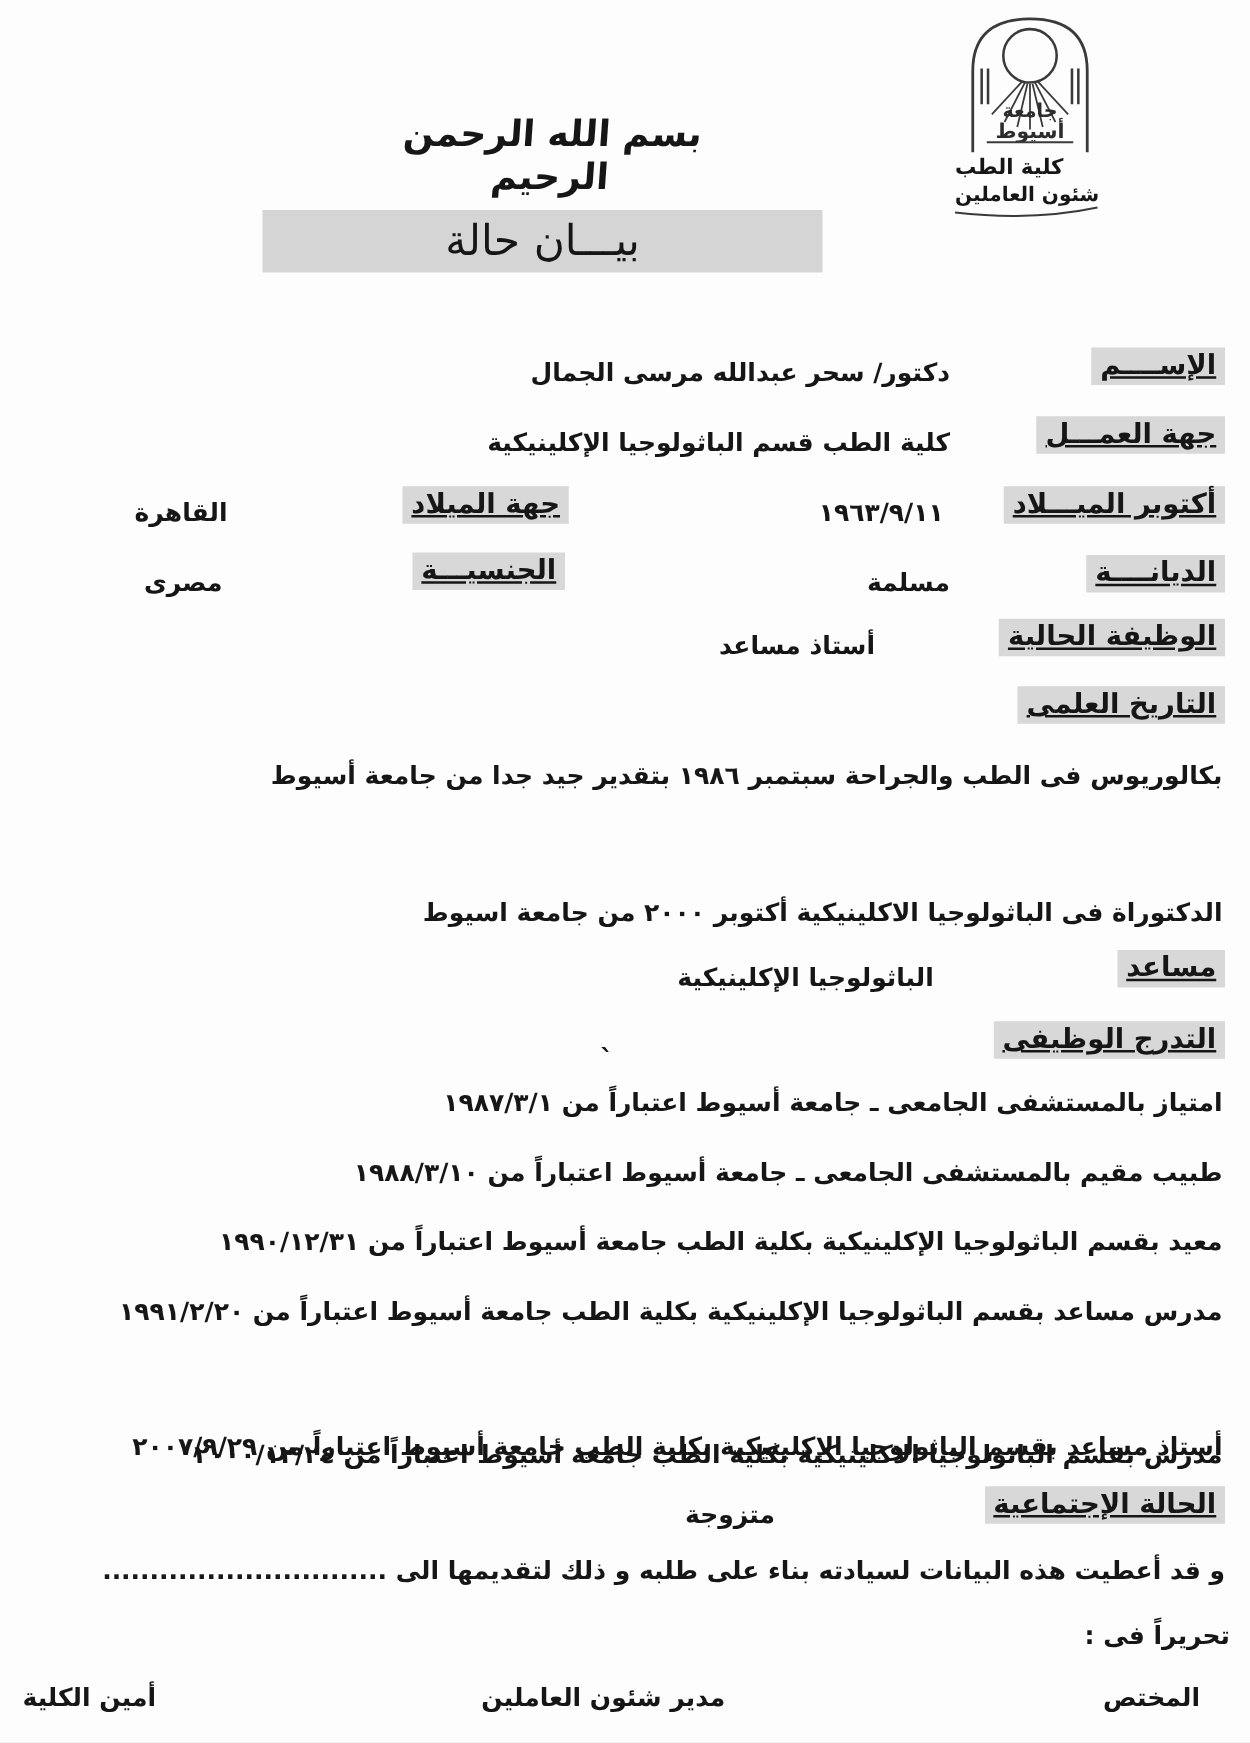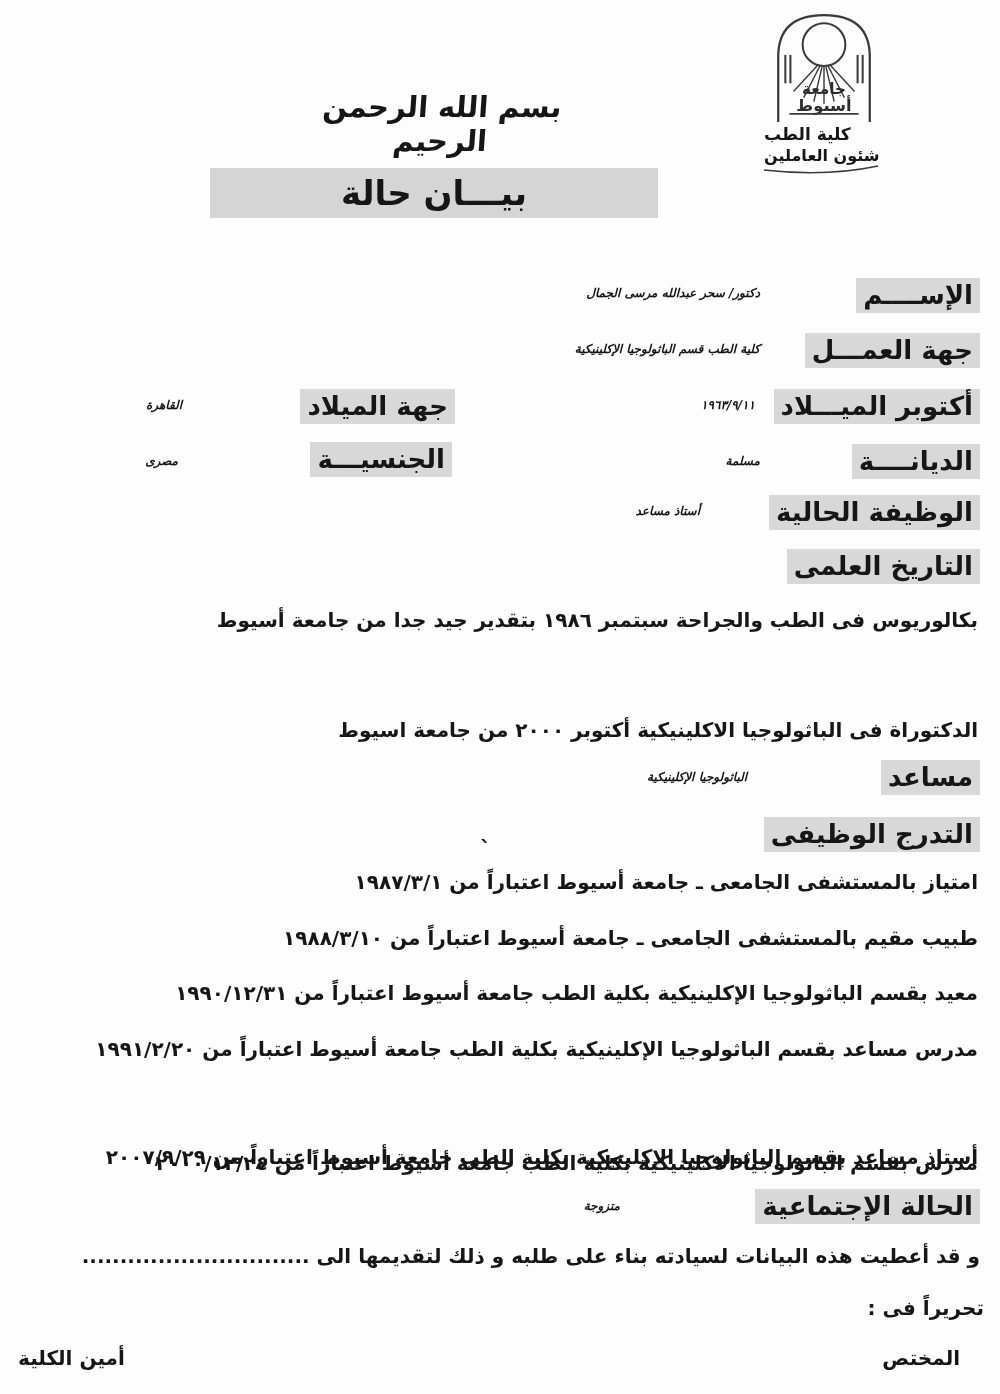--- a/index.html
+++ b/index.html
@@ -9,32 +9,33 @@
     margin:0 auto;
     background:var(--paper,#fdfdfd);
     overflow:hidden;
     font-family:"DejaVu Sans","Liberation Sans",sans-serif;
     color:var(--ink,#161616);
     direction:rtl;
   }
   .abs{position:absolute;white-space:nowrap;}
   .lbl{
     background:var(--highlight,#d8d8d8);
-    font-size:26px;font-weight:bold;
+    font-size:22px;font-weight:bold;
     padding:1px 7px;line-height:1.25;
     letter-spacing:0px;
+    text-decoration:underline;
   }
-  .val{font-size:12px;font-weight:bold;line-height:1.2;font-style:italic;}
+  .val{font-size:20px;font-weight:bold;line-height:1.2;}
   .detail{font-size:20px;font-weight:bold;line-height:1.2;}
   .title-banner{
     position:absolute;top:168px;left:210px;width:448px;height:50px;
     background:var(--banner,#d5d5d5);
     display:flex;align-items:center;justify-content:center;
   }
-  .title-banner span{font-size:34px;font-weight:bold;}
+  .title-banner span{font-size:34px;font-weight:normal;}
   .bismillah{
     position:absolute;top:90px;left:285px;width:312px;
     text-align:center;
     font-size:29px;font-weight:800;
     font-family:"DejaVu Serif","DejaVu Sans",serif;
     transform:skewX(-4deg);
   }
   .logo{position:absolute;top:6px;right:116px;width:120px;text-align:left;}
   .logo svg{display:block;margin:0 auto;}
   .logo-faculty{font-size:17px;font-weight:bold;margin-top:2px;
@@ -121,15 +122,16 @@
   <span class="abs detail" style="top:1151px;right:22px">مدرس بقسم الباثولوجيا الاكلينيكية بكلية الطب جامعة أسيوط اعتباراً من ٢٠٠٠/١٢/٢٤</span>
   <span class="abs detail" style="top:1145px;right:22px">أستاذ مساعد بقسم الباثولوجيا الإكلينيكية بكلية الطب جامعة أسيوط اعتباراً من ٢٠٠٧/٩/٢٩</span>
 
   <span class="abs lbl" style="top:1189px;right:20px">الحالة الإجتماعية</span>
   <span class="abs val" style="top:1199px;right:380px">متزوجة</span>
 
   <span class="abs detail dotline" style="top:1244px;right:20px">و قد أعطيت هذه البيانات لسيادته بناء على طلبه و ذلك لتقديمها الى ..............................</span>
   <span class="abs detail" style="top:1296px;right:16px">تحريراً فى :</span>
 
   <span class="abs footer-sig" style="top:1346px;right:40px">المختص</span>
+  <span class="abs footer-sig" style="top:1346px;left:385px">مدير شئون العاملين</span>
   <span class="abs footer-sig" style="top:1346px;left:18px">أمين الكلية</span>
 
 </div>
 
 </body></html>

